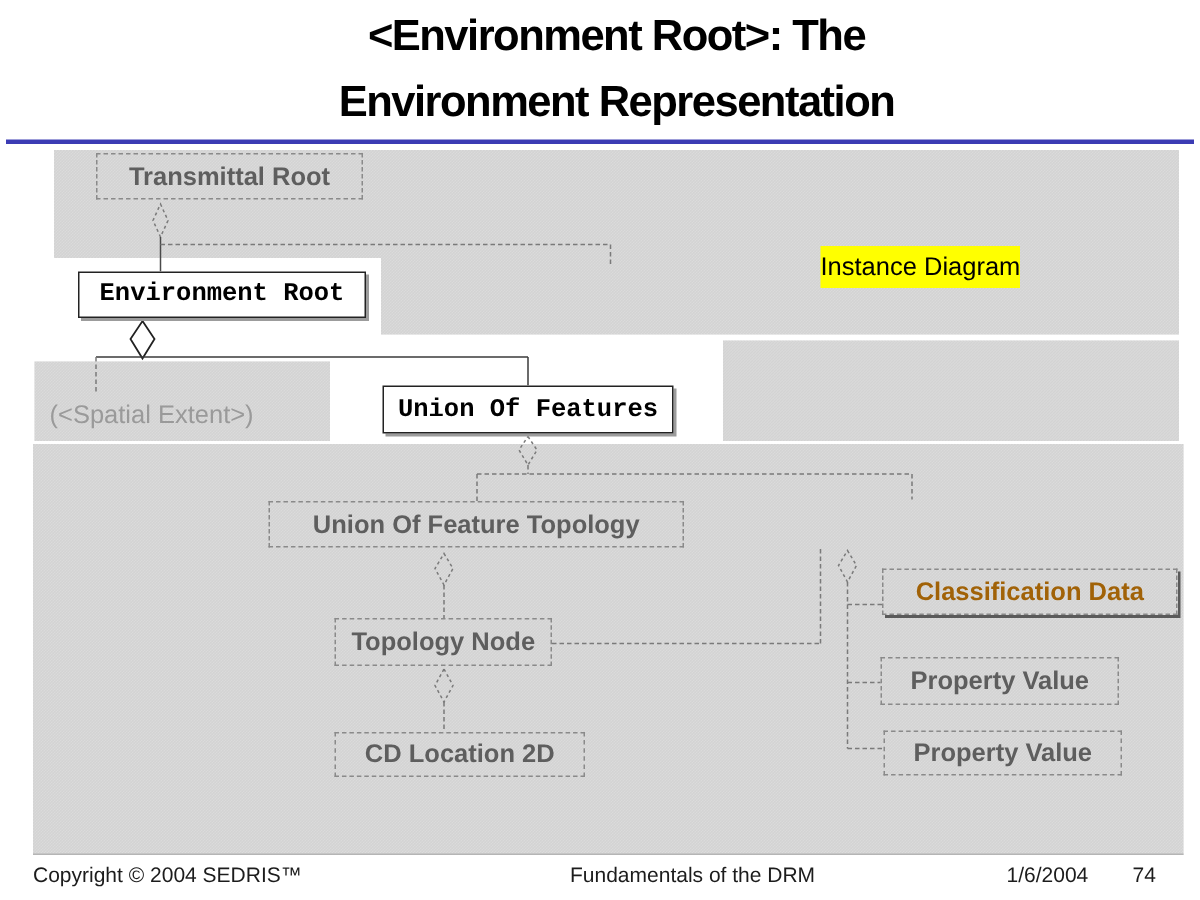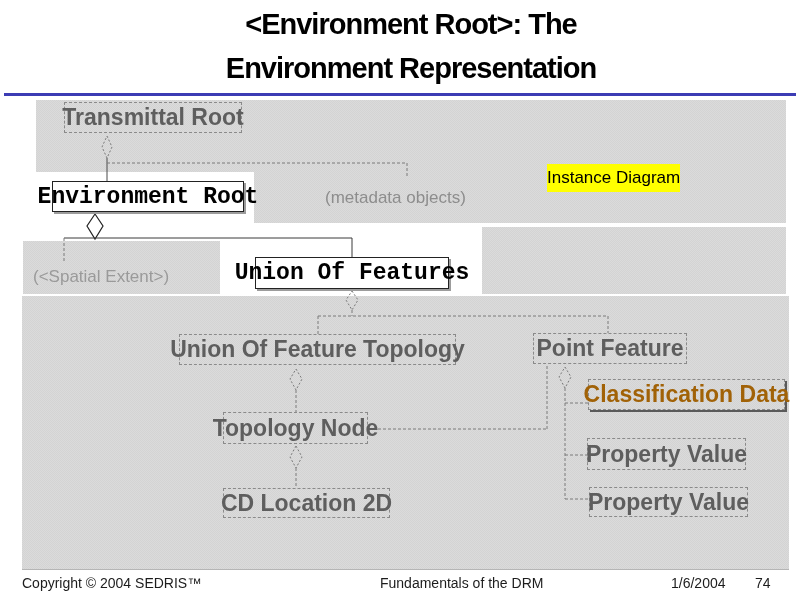--- a/index.html
+++ b/index.html
@@ -26,21 +26,21 @@
   .region-a { left:36px;  top:100px; width:750px; height:72px; }
   .region-b { left:254px; top:172px; width:532px; height:51px; }
   .region-c { left:23px;  top:241px; width:197px; height:53px; }
   .region-d { left:482px; top:227px; width:304px; height:67px; }
   .region-e { left:22px;  top:296px; width:767px; height:273px; border-bottom:1px solid #b5b5b5; }
 
   .connectors { position:absolute; left:0; top:0; width:800px; height:600px; pointer-events:none; }
 
   .node {
     position:absolute; display:flex; align-items:center; justify-content:center;
-    font-weight:bold; font-size:23px; white-space:nowrap; box-sizing:border-box;text-align:right;
+    font-weight:bold; font-size:17px; white-space:nowrap; box-sizing:border-box;text-align:right;
   }
   .node.dashed { border:1px dashed #8a8a8a; color:#5e5e5e; }
   .node.solidbox { border:1px solid #222; background:#fff; color:#000; box-shadow:2px 2px 0 #9c9c9c;font-family:Liberation Mono, monospace; }
 
   #n-transmittal  { left:64px;  top:102px; width:178px; height:31px; }
   #n-envroot      { left:52px;  top:181px; width:192px; height:31px; }
   #n-uof          { left:255px; top:257px; width:194px; height:32px; }
   #n-uoft         { left:179px; top:334px; width:277px; height:31px; }
   #n-pointfeature { left:533px; top:333px; width:154px; height:31px; }
   #n-featurenode  { left:223px; top:412px; width:145px; height:32px; }
@@ -134,40 +134,36 @@
     </div>
   <div class="node solidbox" id="n-envroot">
       <span>Environment Root</span>
     </div>
   <div class="node solidbox" id="n-uof">
       <span>Union Of Features</span>
     </div>
   <div class="node dashed" id="n-uoft">
       <span>Union Of Feature Topology</span>
     </div>
-  <div class="node dashed" id="n-pointfeature">
-      <span>Point Feature</span>
-    </div>
   <div class="node dashed" id="n-featurenode">
       <span>Topology Node</span>
     </div>
   <div class="node dashed" id="n-cdloc">
       <span>CD Location 2D</span>
     </div>
   <div class="node dashed" id="n-classdata">
       <span>Classification Data</span>
     </div>
   <div class="node dashed" id="n-propval1">
       <span>Property Value</span>
     </div>
   <div class="node dashed" id="n-propval2">
       <span>Property Value</span>
     </div>
 
-  <div class="ann" id="ann-metadata">(metadata objects)</div>
   <div class="ann" id="ann-spatial">(&lt;Spatial Extent&gt;)</div>
   <div class="ann" id="ann-instance">Instance Diagram</div>
 
   <div class="footer-item" id="f-copy">Copyright © 2004 SEDRIS™</div>
   <div class="footer-item" id="f-center">Fundamentals of the DRM</div>
   <div class="footer-item" id="f-date">1/6/2004</div>
   <div class="footer-item" id="f-page">74</div>
 
 </div>
 

